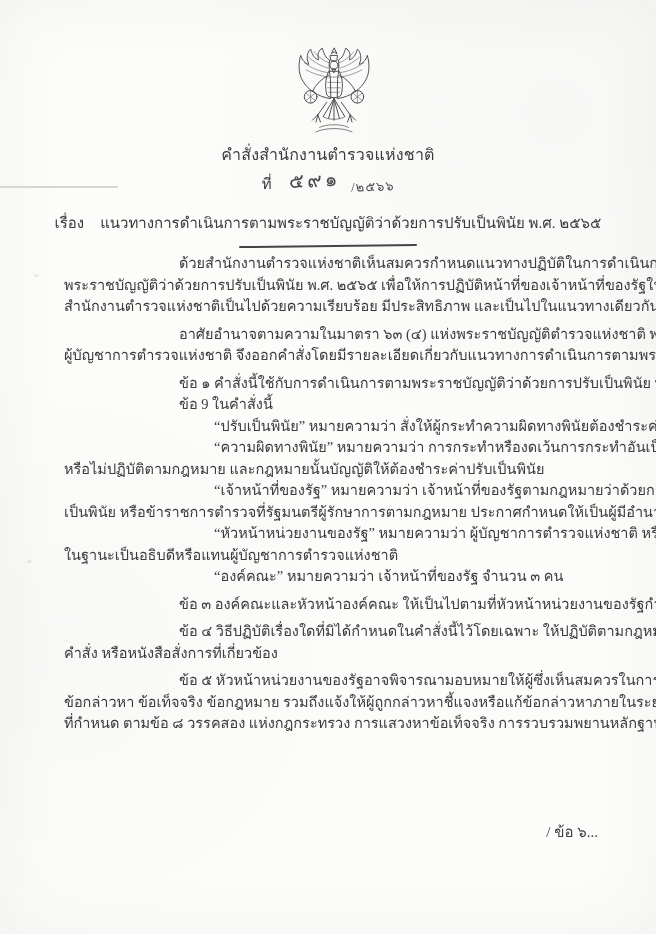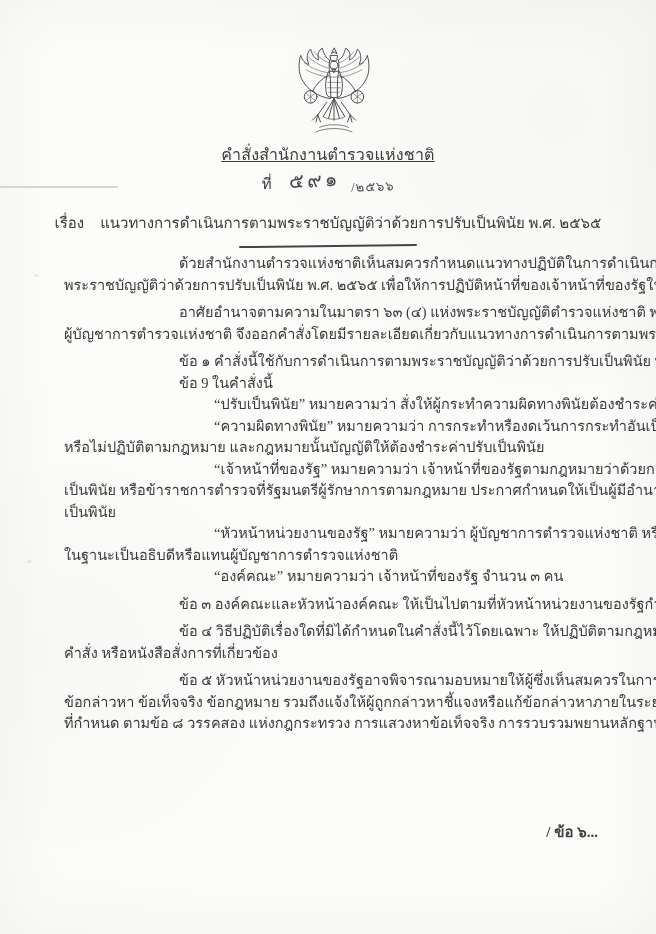--- a/index.html
+++ b/index.html
@@ -17,21 +17,21 @@
     overflow:hidden;
   }
   
   .emblem-wrap{
     position:absolute;top:46px;left:0;width:100%;
     display:flex;justify-content:center;
   }
   .emblem-wrap svg{transform:translateX(6px);}
   .agency-title{
     position:absolute;top:142px;left:0;width:100%;
-    text-align:center;font-size:16px;letter-spacing:.2px;text-decoration:underline;
+    text-align:center;font-size:16px;letter-spacing:.2px;
   }
   .doc-number{
     position:absolute;top:166px;left:0;width:100%;
     text-align:center;font-size:15px;
   }
   .doc-number .hw{
     display:inline-block;
     font-size:20px;letter-spacing:3px;
     color:#474747;
     transform:rotate(-3deg) translateY(-2px);
@@ -60,21 +60,21 @@
     position:absolute;top:253px;left:64px;right:44px;
     font-size:14.5px;line-height:21.5px;
   }
   .ln{min-height:21.5px;white-space:nowrap;}
   .ind-a{margin-left:115px;}
   .ind-b{margin-left:150px;}
   .gap{margin-top:6px;}
   
   .continuation{
     position:absolute;top:820px;right:58px;
-    font-size:15px;color:#414141;font-weight:bold;
+    font-size:15px;color:#414141;
   }
   
   .artifact-line{
     position:absolute;top:186px;left:0;width:118px;height:1.5px;
     background:#d6d6d2;
   }
   .smudge{position:absolute;border-radius:50%;background:#d9d9d5;opacity:.55;}
   .smudge.s1{left:34px;top:274px;width:5px;height:3px;}
   .smudge.s2{left:88px;top:287px;width:4px;height:3px;}
   .smudge.s3{left:27px;top:560px;width:5px;height:3px;}
@@ -125,30 +125,30 @@
 
   <div class="subject-line">
     <span class="subj-label">เรื่อง</span><span>แนวทางการดำเนินการตามพระราชบัญญัติว่าด้วยการปรับเป็นพินัย พ.ศ. ๒๕๖๕</span>
   </div>
 
   <div class="head-divider"></div>
 
   <div class="body-text">
     <div class="ln ind-a">ด้วยสำนักงานตำรวจแห่งชาติเห็นสมควรกำหนดแนวทางปฏิบัติในการดำเนินการตาม</div>
     <div class="ln">พระราชบัญญัติว่าด้วยการปรับเป็นพินัย พ.ศ. ๒๕๖๕ เพื่อให้การปฏิบัติหน้าที่ของเจ้าหน้าที่ของรัฐในสังกัด</div>
+    <div class="ln">สำนักงานตำรวจแห่งชาติเป็นไปด้วยความเรียบร้อย มีประสิทธิภาพ และเป็นไปในแนวทางเดียวกัน</div>
     <div class="ln ind-a gap">อาศัยอำนาจตามความในมาตรา ๖๓ (๔) แห่งพระราชบัญญัติตำรวจแห่งชาติ พ.ศ. ๒๕๖๕</div>
     <div class="ln">ผู้บัญชาการตำรวจแห่งชาติ จึงออกคำสั่งโดยมีรายละเอียดเกี่ยวกับแนวทางการดำเนินการตามพระราชบัญญัติ</div>
     <div class="ln ind-a gap">ข้อ ๑ คำสั่งนี้ใช้กับการดำเนินการตามพระราชบัญญัติว่าด้วยการปรับเป็นพินัย พ.ศ. ๒๕๖๕</div>
     <div class="ln ind-a">ข้อ 9 ในคำสั่งนี้</div>
     <div class="ln ind-b">“ปรับเป็นพินัย” หมายความว่า สั่งให้ผู้กระทำความผิดทางพินัยต้องชำระค่าปรับ</div>
     <div class="ln ind-b">“ความผิดทางพินัย” หมายความว่า การกระทำหรืองดเว้นการกระทำอันเป็นการฝ่าฝืน</div>
     <div class="ln">หรือไม่ปฏิบัติตามกฎหมาย และกฎหมายนั้นบัญญัติให้ต้องชำระค่าปรับเป็นพินัย</div>
     <div class="ln ind-b">“เจ้าหน้าที่ของรัฐ” หมายความว่า เจ้าหน้าที่ของรัฐตามกฎหมายว่าด้วยการปรับ</div>
     <div class="ln">เป็นพินัย หรือข้าราชการตำรวจที่รัฐมนตรีผู้รักษาการตามกฎหมาย ประกาศกำหนดให้เป็นผู้มีอำนาจปรับ</div>
-    <div class="ln">เป็นพินัย</div>
     <div class="ln ind-b">“หัวหน้าหน่วยงานของรัฐ” หมายความว่า ผู้บัญชาการตำรวจแห่งชาติ หรือผู้บัญชาการ</div>
     <div class="ln">ในฐานะเป็นอธิบดีหรือแทนผู้บัญชาการตำรวจแห่งชาติ</div>
     <div class="ln ind-b">“องค์คณะ” หมายความว่า เจ้าหน้าที่ของรัฐ จำนวน ๓ คน</div>
     <div class="ln ind-a gap">ข้อ ๓ องค์คณะและหัวหน้าองค์คณะ ให้เป็นไปตามที่หัวหน้าหน่วยงานของรัฐกำหนด</div>
     <div class="ln ind-a gap">ข้อ ๔ วิธีปฏิบัติเรื่องใดที่มิได้กำหนดในคำสั่งนี้ไว้โดยเฉพาะ ให้ปฏิบัติตามกฎหมาย ระเบียบ</div>
     <div class="ln">คำสั่ง หรือหนังสือสั่งการที่เกี่ยวข้อง</div>
     <div class="ln ind-a gap">ข้อ ๕ หัวหน้าหน่วยงานของรัฐอาจพิจารณามอบหมายให้ผู้ซึ่งเห็นสมควรในการแจ้ง</div>
     <div class="ln">ข้อกล่าวหา ข้อเท็จจริง ข้อกฎหมาย รวมถึงแจ้งให้ผู้ถูกกล่าวหาชี้แจงหรือแก้ข้อกล่าวหาภายในระยะเวลา</div>
     <div class="ln">ที่กำหนด ตามข้อ ๘ วรรคสอง แห่งกฎกระทรวง การแสวงหาข้อเท็จจริง การรวบรวมพยานหลักฐาน และ</div>
   </div>

